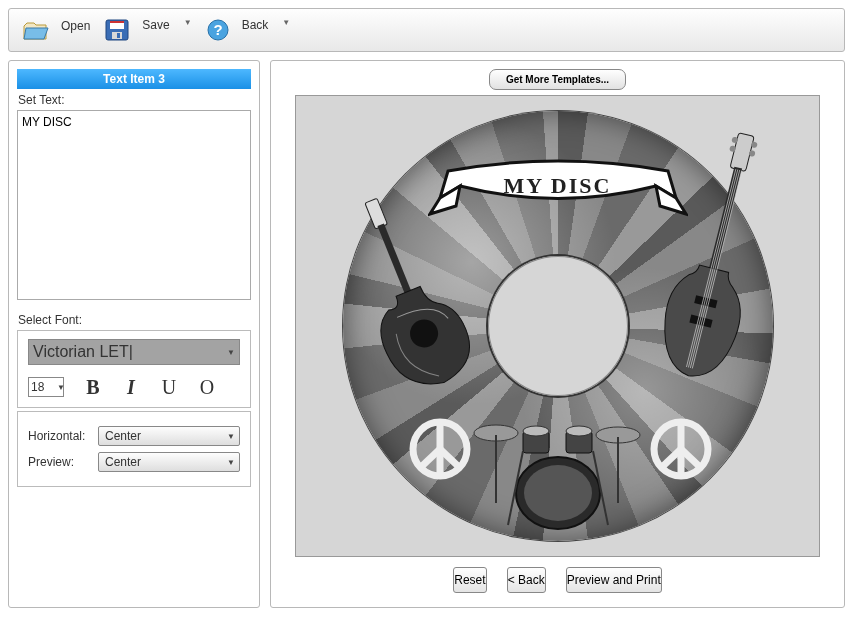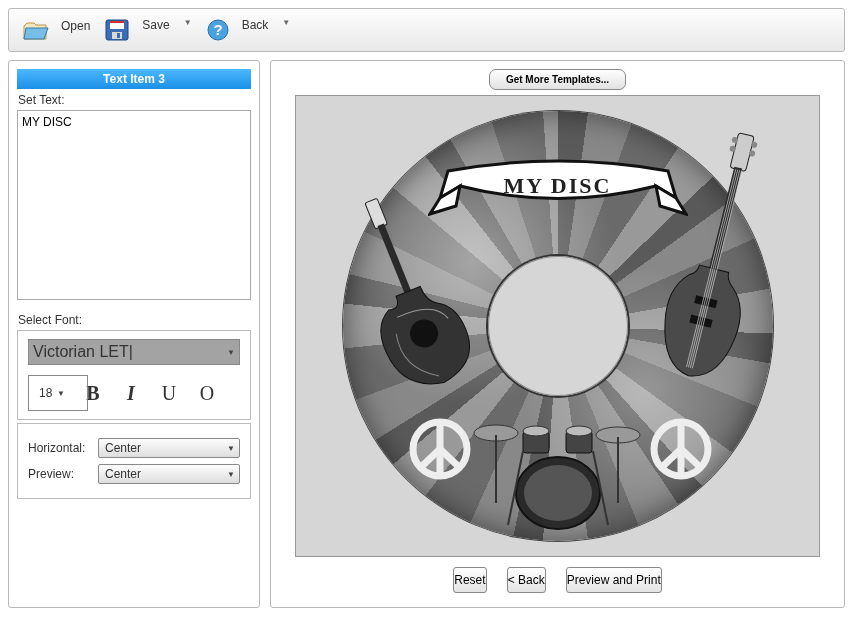--- a/index.html
+++ b/index.html
@@ -86,21 +86,21 @@
       position: relative;
     }
     .combo { position: relative; }
     .combo .tri {
       position: absolute; right: 5px; top: 50%;
       transform: translateY(-50%);
       font-size: 8px; color: #444;
       pointer-events: none;
     }
     .size-row { display: flex; align-items: center; gap: 12px; margin-top: 10px; }
-    .size-select { width: 60px; border: 1px solid #888; padding: 10px; font-size: 12px; }
+    .size-select { width: 36px; border: 1px solid #888; padding: 2px; font-size: 12px; }
     .style-btn {
       width: 26px; height: 24px;
       display: flex; align-items: center; justify-content: center;
       font-size: 20px; font-family: Georgia, serif;
       cursor: pointer;
     }
     .style-bold { font-weight: bold; }
     .style-italic { font-style: italic; font-weight: bold; }
 
     .align-row { display: flex; align-items: center; margin: 6px 0; }

